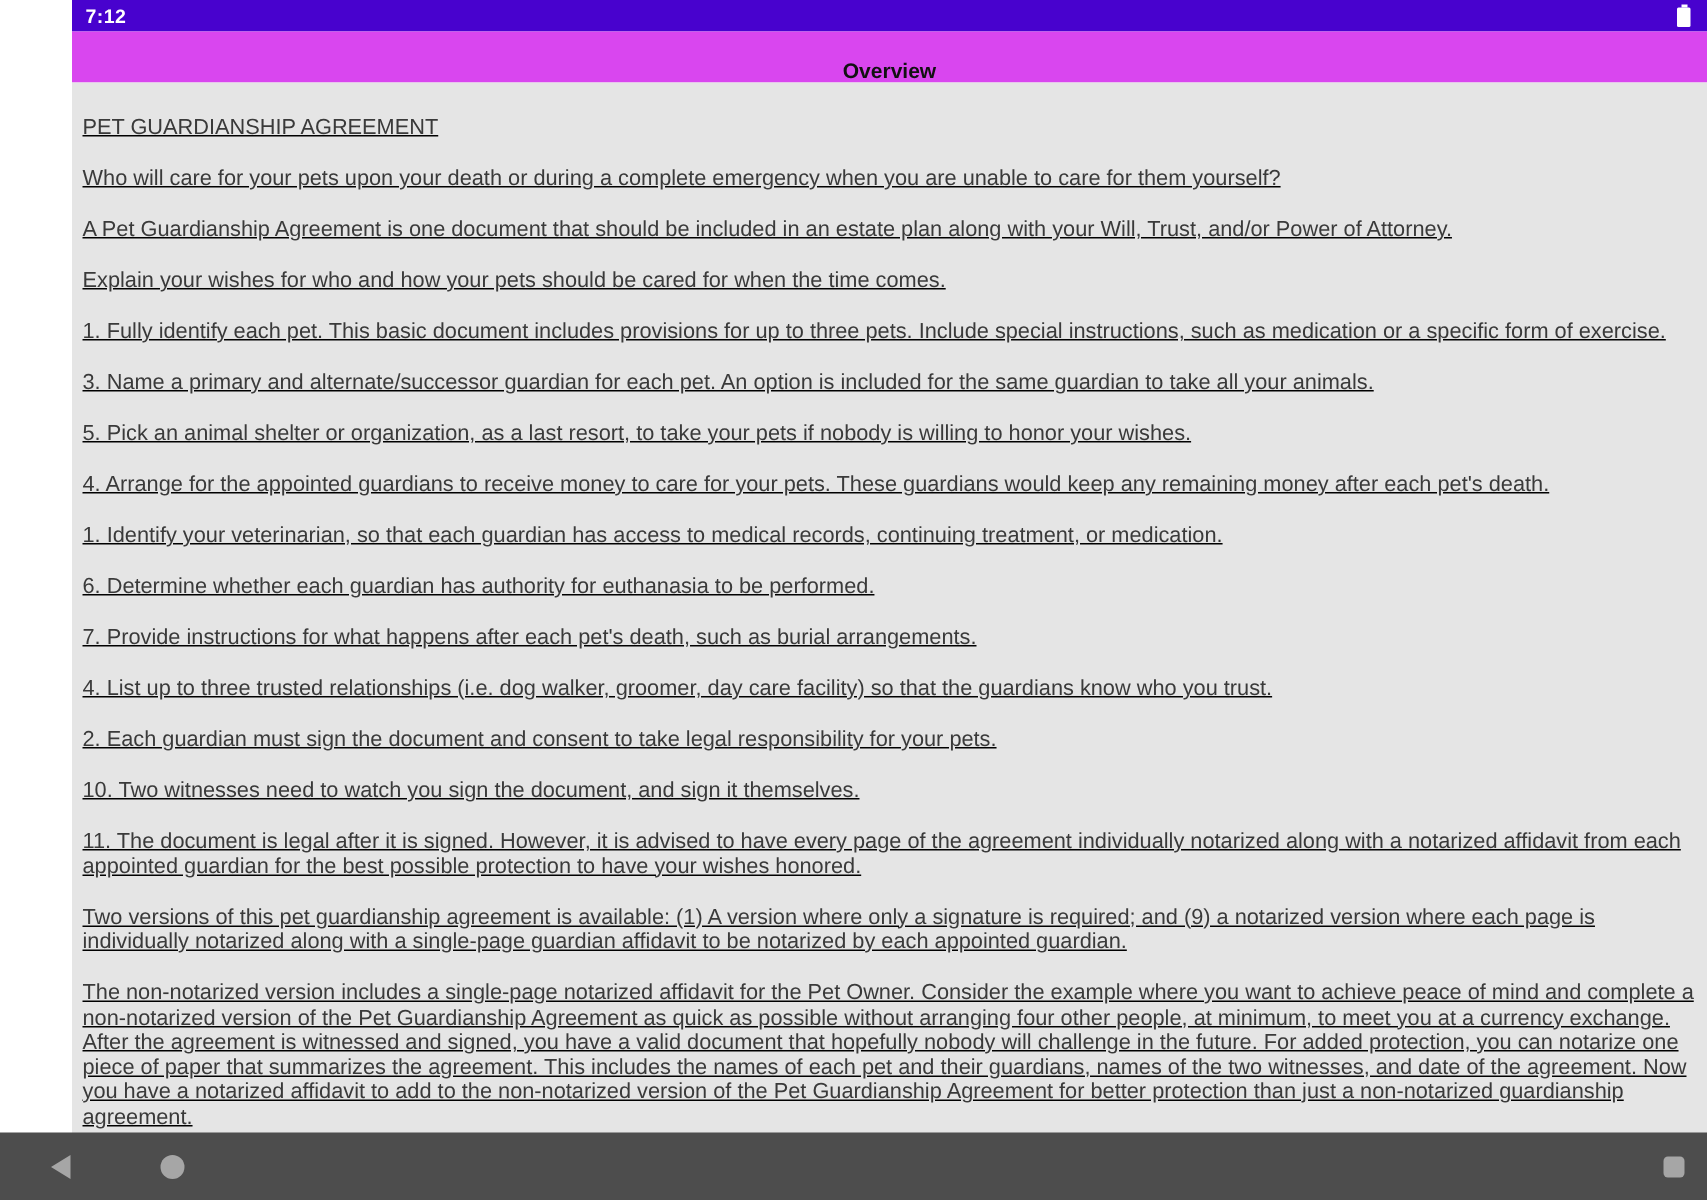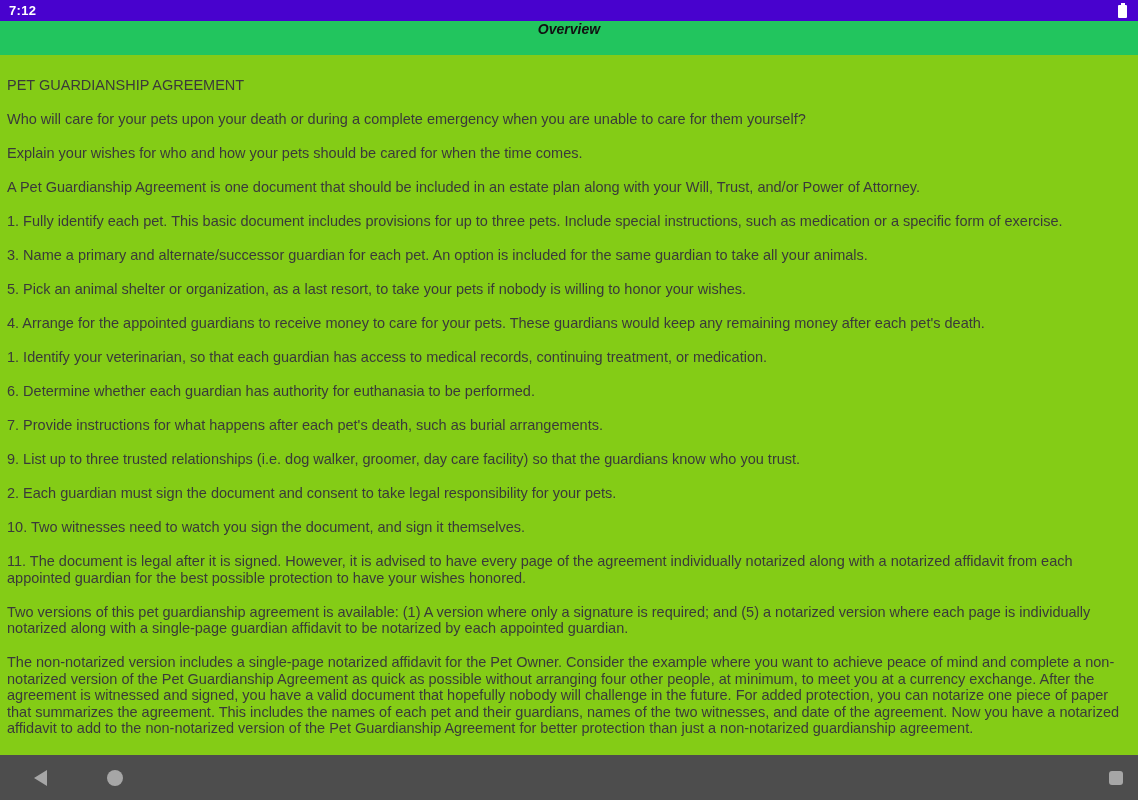--- a/index.html
+++ b/index.html
@@ -11,20 +11,21 @@
     background: #ffffff;
     font-family: "Liberation Sans", sans-serif;
   }
 
   .screen {
     position: relative;
     width: 1138px;
     height: 800px;
     display: flex;
     flex-direction: column;
+    padding-left: 48px;
   }
 
   
   .status-bar {
     height: 21px;
     background: #4802CE;
     color: #ffffff;
     display: flex;
     align-items: center;
     justify-content: space-between;
@@ -54,39 +55,39 @@
     top: 0;
     left: 2.5px;
     width: 4px;
     height: 2px;
     background: #ffffff;
   }
 
   
   .app-bar {
     height: 34px;
-    background: #22c55e;
+    background: #d946ef;
     display: flex;
-    align-items: flex-start;
+    align-items: flex-end;
     justify-content: center;
     flex: 0 0 auto;
-    font-style: italic;
   }
   .app-bar-title {
     font-size: 14px;
     font-weight: bold;
     color: #111111;
   }
 
   
   .content {
     flex: 1 1 auto;
     padding: 22px 8px 0 7px;
     overflow: hidden;
-    background: #84cc16;
+    background: #e5e5e5;
+    text-decoration: underline;
   }
   .content p {
     font-size: 14.5px;
     line-height: 16.5px;
     color: #3a3a3a;
     margin-bottom: 17.5px;
   }
 
   
   .nav-bar {
@@ -146,34 +147,34 @@
     </span>
   </div>
 
   <div class="app-bar">
     <span class="app-bar-title">Overview</span>
   </div>
 
   <div class="content">
     <p>PET GUARDIANSHIP AGREEMENT</p>
     <p>Who will care for your pets upon your death or during a complete emergency when you are unable to care for them yourself?</p>
+    <p>A Pet Guardianship Agreement is one document that should be included in an estate plan along with your Will, Trust, and/or Power of Attorney.</p>
     <p>Explain your wishes for who and how your pets should be cared for when the time comes.</p>
-    <p>A Pet Guardianship Agreement is one document that should be included in an estate plan along with your Will, Trust, and/or Power of Attorney.</p>
     <p>1. Fully identify each pet. This basic document includes provisions for up to three pets. Include special instructions, such as medication or a specific form of exercise.</p>
     <p>3. Name a primary and alternate/successor guardian for each pet. An option is included for the same guardian to take all your animals.</p>
     <p>5. Pick an animal shelter or organization, as a last resort, to take your pets if nobody is willing to honor your wishes.</p>
     <p>4. Arrange for the appointed guardians to receive money to care for your pets. These guardians would keep any remaining money after each pet's death.</p>
     <p>1. Identify your veterinarian, so that each guardian has access to medical records, continuing treatment, or medication.</p>
     <p>6. Determine whether each guardian has authority for euthanasia to be performed.</p>
     <p>7. Provide instructions for what happens after each pet's death, such as burial arrangements.</p>
-    <p>9. List up to three trusted relationships (i.e. dog walker, groomer, day care facility) so that the guardians know who you trust.</p>
+    <p>4. List up to three trusted relationships (i.e. dog walker, groomer, day care facility) so that the guardians know who you trust.</p>
     <p>2. Each guardian must sign the document and consent to take legal responsibility for your pets.</p>
     <p>10. Two witnesses need to watch you sign the document, and sign it themselves.</p>
     <p>11. The document is legal after it is signed. However, it is advised to have every page of the agreement individually notarized along with a notarized affidavit from each appointed guardian for the best possible protection to have your wishes honored.</p>
-    <p>Two versions of this pet guardianship agreement is available: (1) A version where only a signature is required; and (5) a notarized version where each page is individually notarized along with a single-page guardian affidavit to be notarized by each appointed guardian.</p>
+    <p>Two versions of this pet guardianship agreement is available: (1) A version where only a signature is required; and (9) a notarized version where each page is individually notarized along with a single-page guardian affidavit to be notarized by each appointed guardian.</p>
     <p>The non-notarized version includes a single-page notarized affidavit for the Pet Owner. Consider the example where you want to achieve peace of mind and complete a non-notarized version of the Pet Guardianship Agreement as quick as possible without arranging four other people, at minimum, to meet you at a currency exchange. After the agreement is witnessed and signed, you have a valid document that hopefully nobody will challenge in the future. For added protection, you can notarize one piece of paper that summarizes the agreement. This includes the names of each pet and their guardians, names of the two witnesses, and date of the agreement. Now you have a notarized affidavit to add to the non-notarized version of the Pet Guardianship Agreement for better protection than just a non-notarized guardianship agreement.</p>
   </div>
 
   <div class="nav-bar">
     <div class="nav-button nav-back">
       <span class="icon-back"></span>
     </div>
     <div class="nav-button nav-home">
       <span class="icon-home"></span>
     </div>

